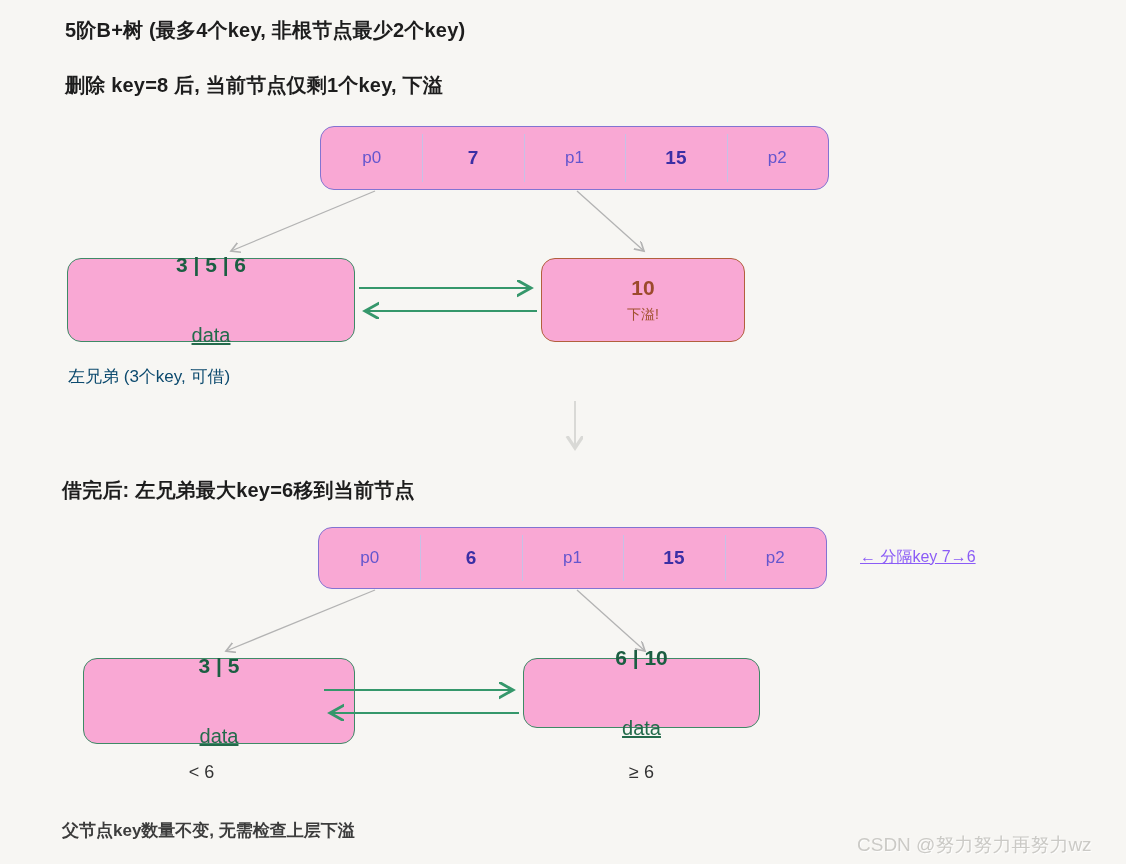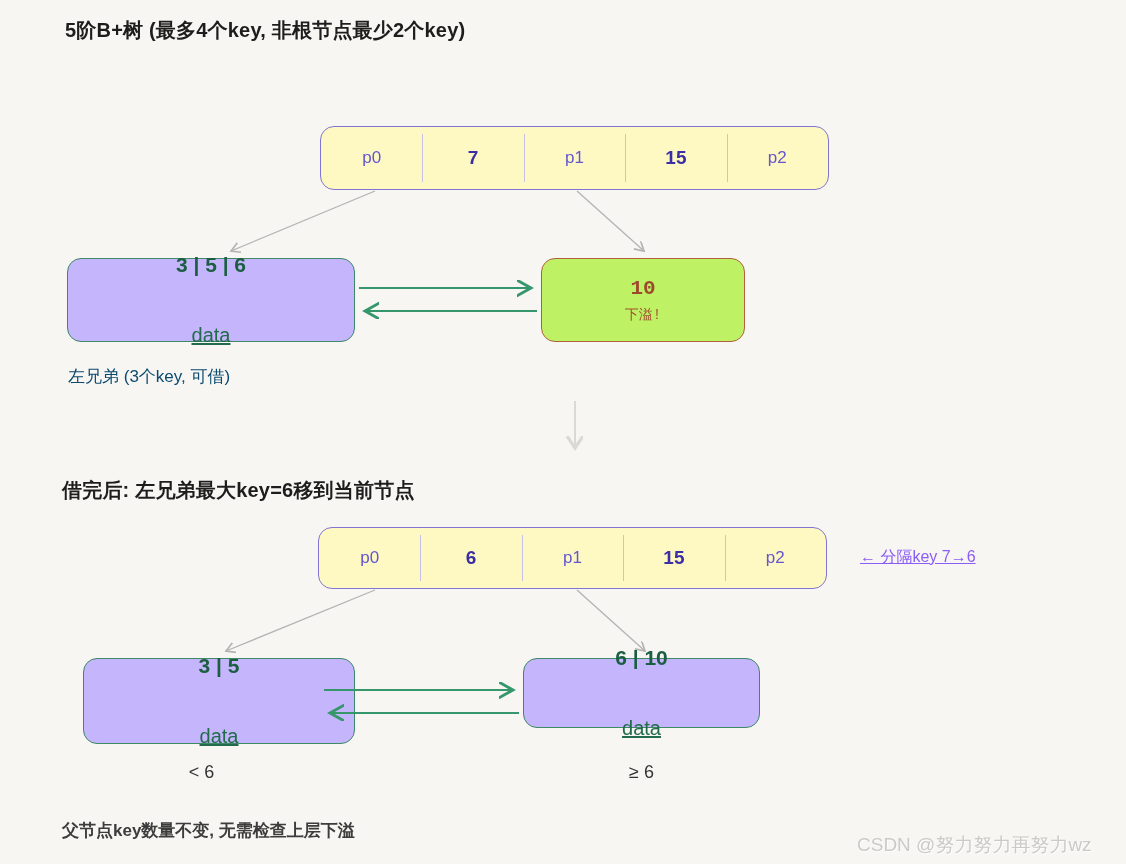--- a/index.html
+++ b/index.html
@@ -9,58 +9,59 @@
     font-family:"Liberation Sans","DejaVu Sans",sans-serif;
   }
   .abs { position:absolute; }
 
   .heading { font-size:20px; font-weight:700; color:#1d1d1d; letter-spacing:.2px; }
   .caption { font-size:17px; color:#0c4a6e; }
 
   
   .pnode {
     display:flex; box-sizing:border-box;
-    background:#fef9c3; border:1.5px solid #8274d2; border-radius:14px;text-align:right;
+    background:#f9a8d4; border:1.5px solid #8274d2; border-radius:14px;text-align:right;
   }
   .pnode .cell {
     position:relative; flex:1; display:flex; align-items:center; justify-content:center;
   }
   .pnode .cell + .cell::before {
     content:""; position:absolute; left:0; top:7px; bottom:7px; width:1px; background:#c7c1e6;
   }
   .pnode .pointer { font-size:17px; color:#6456ce; }
   .pnode .key { font-size:19px; font-weight:700; color:#3b2fa5; }
 
   
   .leaf {
     display:flex; flex-direction:column; align-items:center; justify-content:center;
     box-sizing:border-box; border-radius:14px; row-gap:6px;
   }
-  .leaf-green { background:#c4b5fd; border:1.5px solid #3e8a66;gap:47px; }
+  .leaf-green { background:#f9a8d4; border:1.5px solid #3e8a66;gap:47px; }
   .leaf-green .keys { font-size:21px; font-weight:700; color:#1b5e42; }
   .leaf-green .tag  { font-size:20px; color:#236b4b;text-decoration:underline; }
-  .leaf-orange { background:#bef264; border:1.5px solid #b2603c;font-family:Liberation Mono, monospace; }
+  .leaf-orange { background:#f9a8d4; border:1.5px solid #b2603c; }
   .leaf-orange .keys { font-size:21px; font-weight:700; color:#9c4a2c; }
   .leaf-orange .tag  { font-size:14px; color:#a1512f; }
 
   .range-caption { font-size:18px; color:#333; text-align:center; }
   .annotation { font-size:16px; color:#8b5cf6;text-decoration:underline; }
   .footer-note { font-size:17px; font-weight:700; color:#3c3c3c; }
   .watermark {
     font-size:19px; color:#cbcac6;
     text-shadow:1px 1px 1px rgba(255,255,255,.9);
   }
   svg.overlay { position:absolute; left:0; top:0; pointer-events:none; }
 </style>
 </head>
 <body>
 
 <div class="canvas">
 
   <div class="abs heading" style="left:65px; top:17px;">5阶B+树 (最多4个key, 非根节点最少2个key)</div>
+  <div class="abs heading" style="left:65px; top:72px;">删除 key=8 后, 当前节点仅剩1个key, 下溢</div>
 
   <div class="abs pnode" style="left:320px; top:126px; width:509px; height:64px;">
     <div class="cell pointer">p0</div>
     <div class="cell key">7</div>
     <div class="cell pointer">p1</div>
     <div class="cell key">15</div>
     <div class="cell pointer">p2</div>
   </div>
 
   <div class="abs leaf leaf-green" style="left:67px; top:258px; width:288px; height:84px;">

